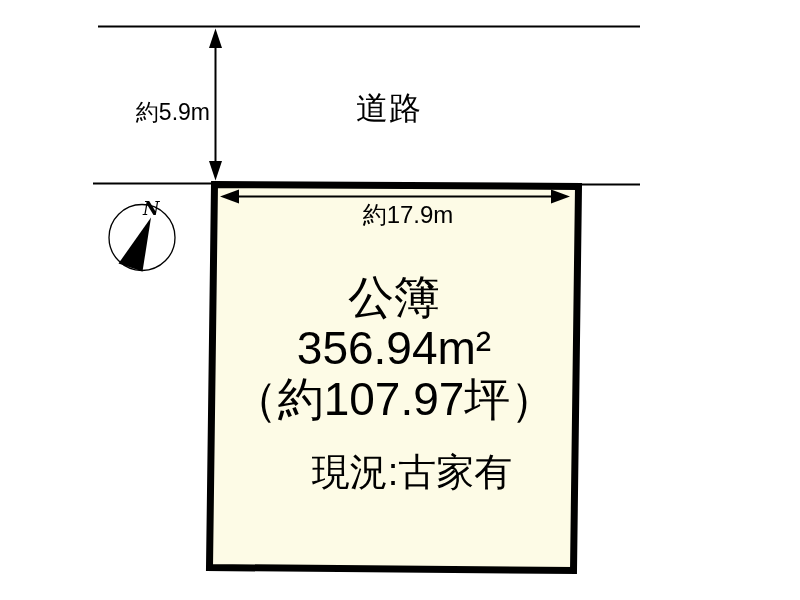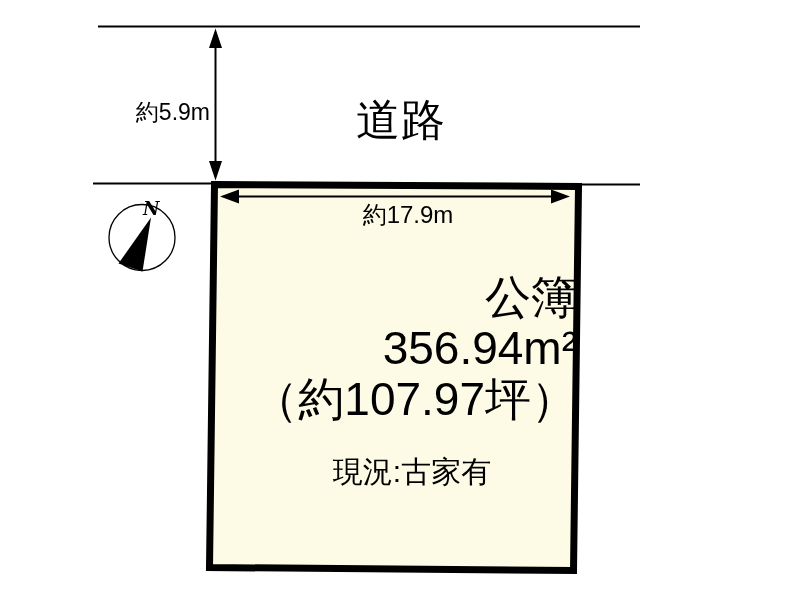--- a/index.html
+++ b/index.html
@@ -3,26 +3,26 @@
 <meta charset="utf-8">
 <style>
   html,body{margin:0;padding:0;background:#ffffff;}
   .stage{
     position:relative;width:640px;height:600px;background:#ffffff;overflow:hidden;
     font-family:"Liberation Sans","DejaVu Sans",sans-serif;color:#000;text-decoration:underline;
   }
   .stage svg{position:absolute;left:0;top:0;}
   .lbl{position:absolute;white-space:nowrap;color:#000;}
   .lbl-road-width{left:118px;top:99px;width:92px;text-align:right;font-size:23px;line-height:26px;}
-  .lbl-road{left:356px;top:85px;font-size:44px;line-height:46px;letter-spacing:1px;margin-top:12px;}
+  .lbl-road{left:356px;top:85px;font-size:32px;line-height:46px;letter-spacing:1px;}
   .lbl-frontage{left:308px;top:202px;width:200px;text-align:center;font-size:24px;line-height:26px;}
-  .main-info{position:absolute;left:211px;top:272px;width:366px;text-align:right;}
+  .main-info{position:absolute;left:211px;top:272px;width:366px;text-align:center;}
   .main-info .big{font-size:46px;line-height:51px;white-space:nowrap;}
   .status-info{position:absolute;left:229px;top:456px;width:366px;text-align:center;}
-  .status-info .st{font-size:30px;line-height:32px;white-space:nowrap;}
+  .status-info .st{font-size:38px;line-height:32px;white-space:nowrap;}
   .compass-n{
     position:absolute;left:143px;top:199px;font-size:18px;line-height:20px;
     font-family:"DejaVu Serif","Liberation Serif",serif;font-style:italic;font-weight:bold;
   }
 </style>
 </head>
 <body>
 
 <div class="stage">
 

